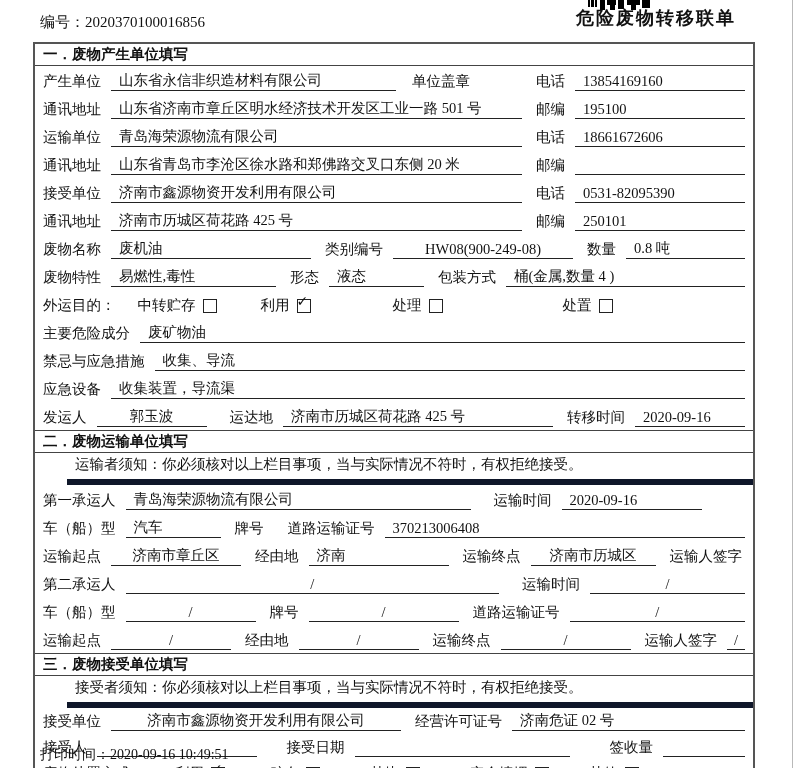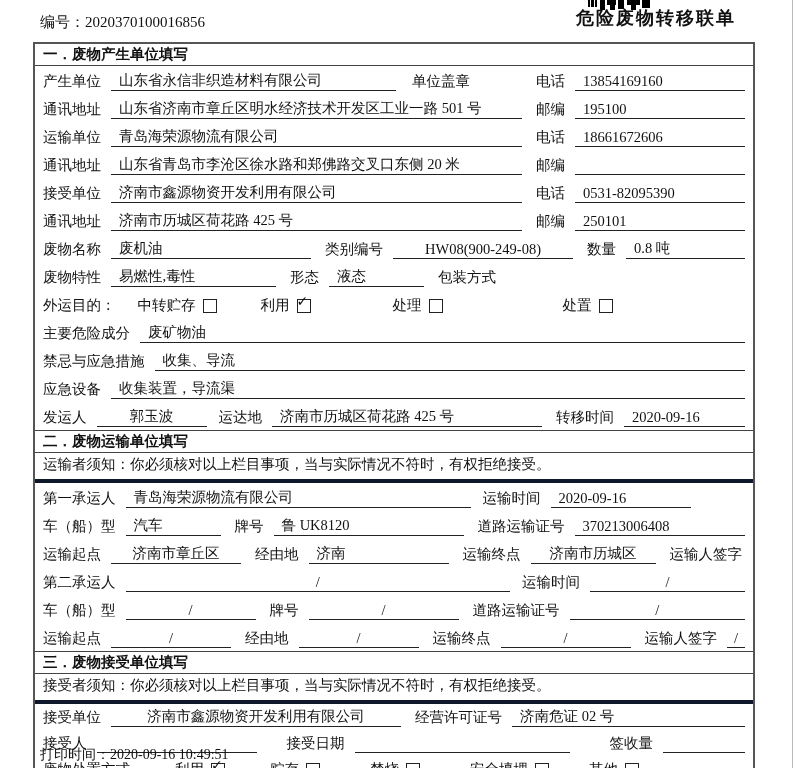--- a/index.html
+++ b/index.html
@@ -9,26 +9,26 @@
   .qr{position:absolute;left:588px;top:0;}
   .docno{position:absolute;left:40px;top:13px;font-size:15px;white-space:nowrap;}
   .title{position:absolute;left:0;right:60px;top:6px;text-align:right;font-size:18px;font-weight:bold;
          font-family:"Liberation Sans","DejaVu Sans",sans-serif;letter-spacing:2px;}
   .sheet{position:absolute;left:33px;top:42px;width:722px;border:2px solid #555;background:#fff;box-sizing:border-box;}
   .sec-t{height:21px;line-height:21px;font-weight:bold;font-size:14.5px;padding-left:8px;
          font-family:"Liberation Sans","DejaVu Sans",sans-serif;border-bottom:1px solid #444;}
   .bt{border-top:1px solid #444;}
   .row{display:flex;align-items:flex-end;height:25px;padding:0 8px 3px 8px;white-space:nowrap;box-sizing:content-box;}
   .row.h26{height:23px;}
-  .notice{height:21px;border-bottom:4px solid #0f172a;padding-bottom:5px;}
+  .notice{height:21px;border-bottom:6px solid #0f172a;padding-bottom:5px;margin-left:32px;}
   .lbl{flex:0 0 auto;margin-right:10px;}
   .mla{margin-left:auto;}
   .ml14{margin-left:14px;}
   .ml16{margin-left:16px;}
-  .ml24{margin-left:12px;}
+  .ml24{margin-left:23px;}
   .ml30{margin-left:30px;}
   .ml40{margin-left:40px;}
   .val{border-bottom:1px solid #222;padding:0 8px;min-height:17px;overflow:hidden;}
   .vc{text-align:center;padding:0;}
   .grow{flex:1 1 auto;}
   .w95{flex:0 0 95px;box-sizing:border-box;}
   .w110{flex:0 0 110px;box-sizing:border-box;}
   .w120{flex:0 0 120px;box-sizing:border-box;}
   .w125{flex:0 0 125px;box-sizing:border-box;}
   .w130{flex:0 0 130px;box-sizing:border-box;}
@@ -132,20 +132,21 @@
       <span class="lbl ml14">数量</span>
       <span class="val grow">0.8 吨</span>
     </div>
 
     <div class="row">
       <span class="lbl">废物特性</span>
       <span class="val w165">易燃性,毒性</span>
       <span class="lbl ml14">形态</span>
       <span class="val w95">液态</span>
       <span class="lbl ml14">包装方式</span>
+      <span class="val grow">桶(金属,数量 4 )</span>
     </div>
 
     <div class="row">
       <span class="lbl">外运目的：</span>
       <span class="cbg cmA">
         <span>中转贮存</span>
         <span class="box">
             <span class="mark"></span>
           </span>
       </span>
@@ -203,21 +204,20 @@
       <span class="lbl">第一承运人</span>
       <span class="val w345">青岛海荣源物流有限公司</span>
       <span class="lbl ml24">运输时间</span>
       <span class="val w140">2020-09-16</span>
     </div>
 
     <div class="row">
       <span class="lbl">车（船）型</span>
       <span class="val w95">汽车</span>
       <span class="lbl ml14">牌号</span>
-      <span class="val w190">鲁 UK8120</span>
       <span class="lbl ml14">道路运输证号</span>
       <span class="val grow">370213006408</span>
     </div>
 
     <div class="row">
       <span class="lbl">运输起点</span>
       <span class="val w130 vc">济南市章丘区</span>
       <span class="lbl ml14">经由地</span>
       <span class="val w140">济南</span>
       <span class="lbl ml14">运输终点</span>

